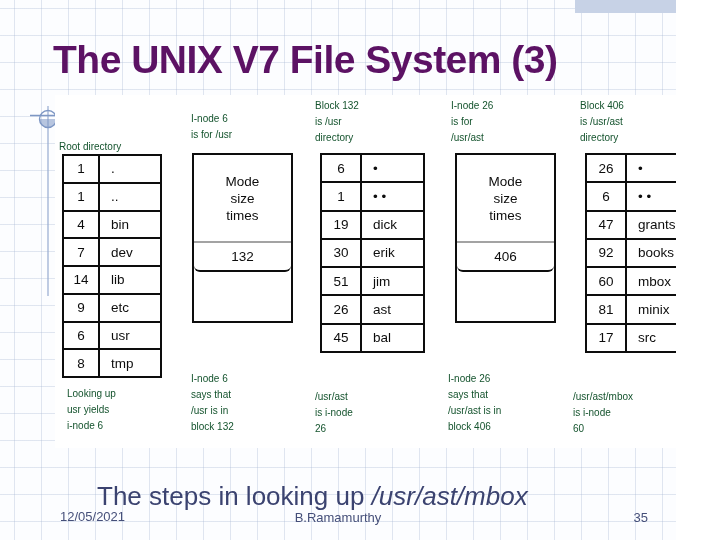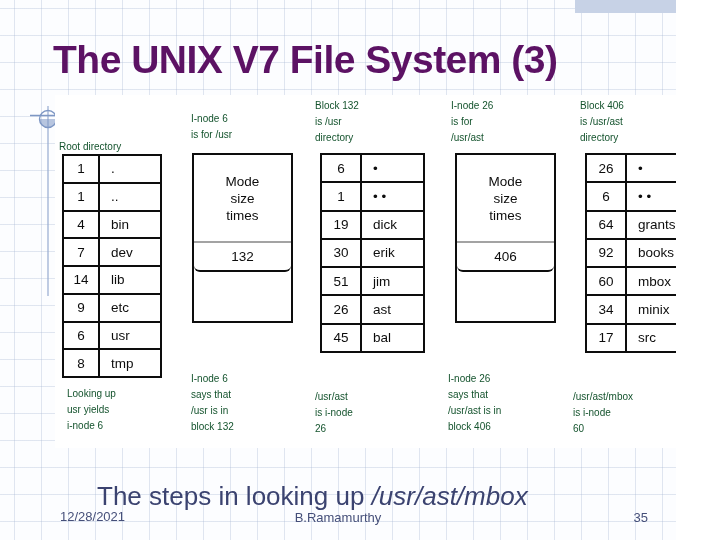--- a/index.html
+++ b/index.html
@@ -218,45 +218,45 @@
     <div class="dirtable w40 c5-table">
         <div class="drow">
           <div class="dnum">26</div>
           <div class="dname">•</div>
         </div>
         <div class="drow">
           <div class="dnum">6</div>
           <div class="dname">• •</div>
         </div>
         <div class="drow">
-          <div class="dnum">64</div>
+          <div class="dnum">47</div>
           <div class="dname">grants</div>
         </div>
         <div class="drow">
           <div class="dnum">92</div>
           <div class="dname">books</div>
         </div>
         <div class="drow">
           <div class="dnum">60</div>
           <div class="dname">mbox</div>
         </div>
         <div class="drow">
-          <div class="dnum">34</div>
+          <div class="dnum">81</div>
           <div class="dname">minix</div>
         </div>
         <div class="drow">
           <div class="dnum">17</div>
           <div class="dname">src</div>
         </div>
       </div>
     <div class="dcaption c5-caption">/usr/ast/mbox
 is i-node
 60</div>
 
   </div>
 
   <div class="bottom-caption"><span>The steps in looking up </span><span class="it">/usr/ast/mbox</span></div>
 
-  <div class="footer-date">12/28/2021</div>
+  <div class="footer-date">12/05/2021</div>
   <div class="footer-author">B.Ramamurthy</div>
   <div class="footer-page">35</div>
 
 </div>
 
 </body></html>

